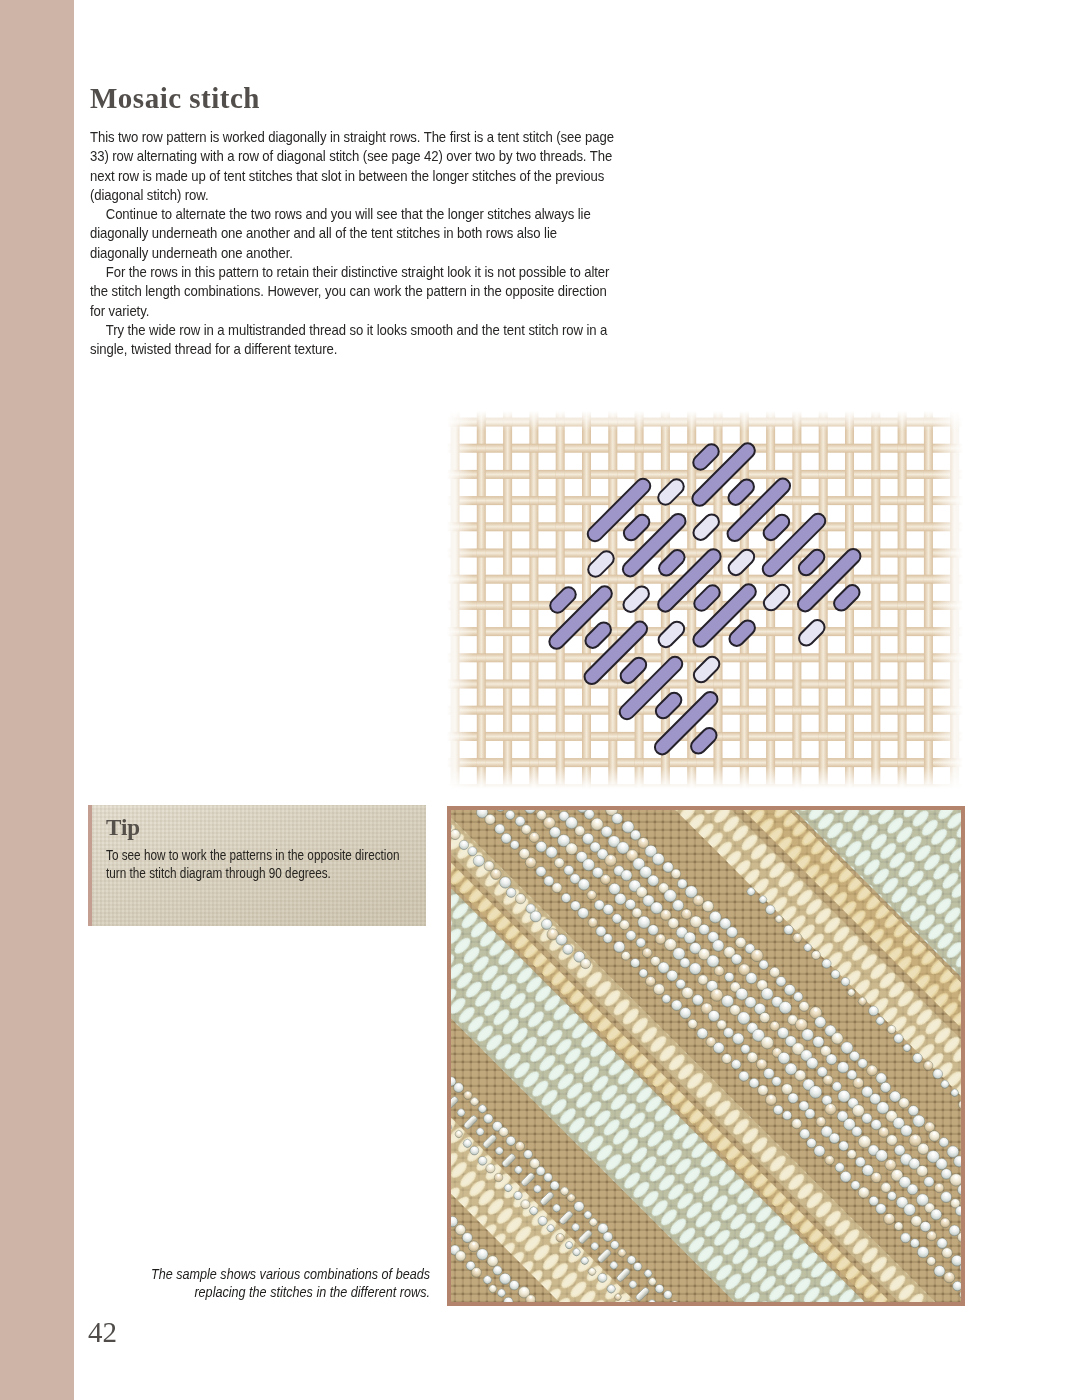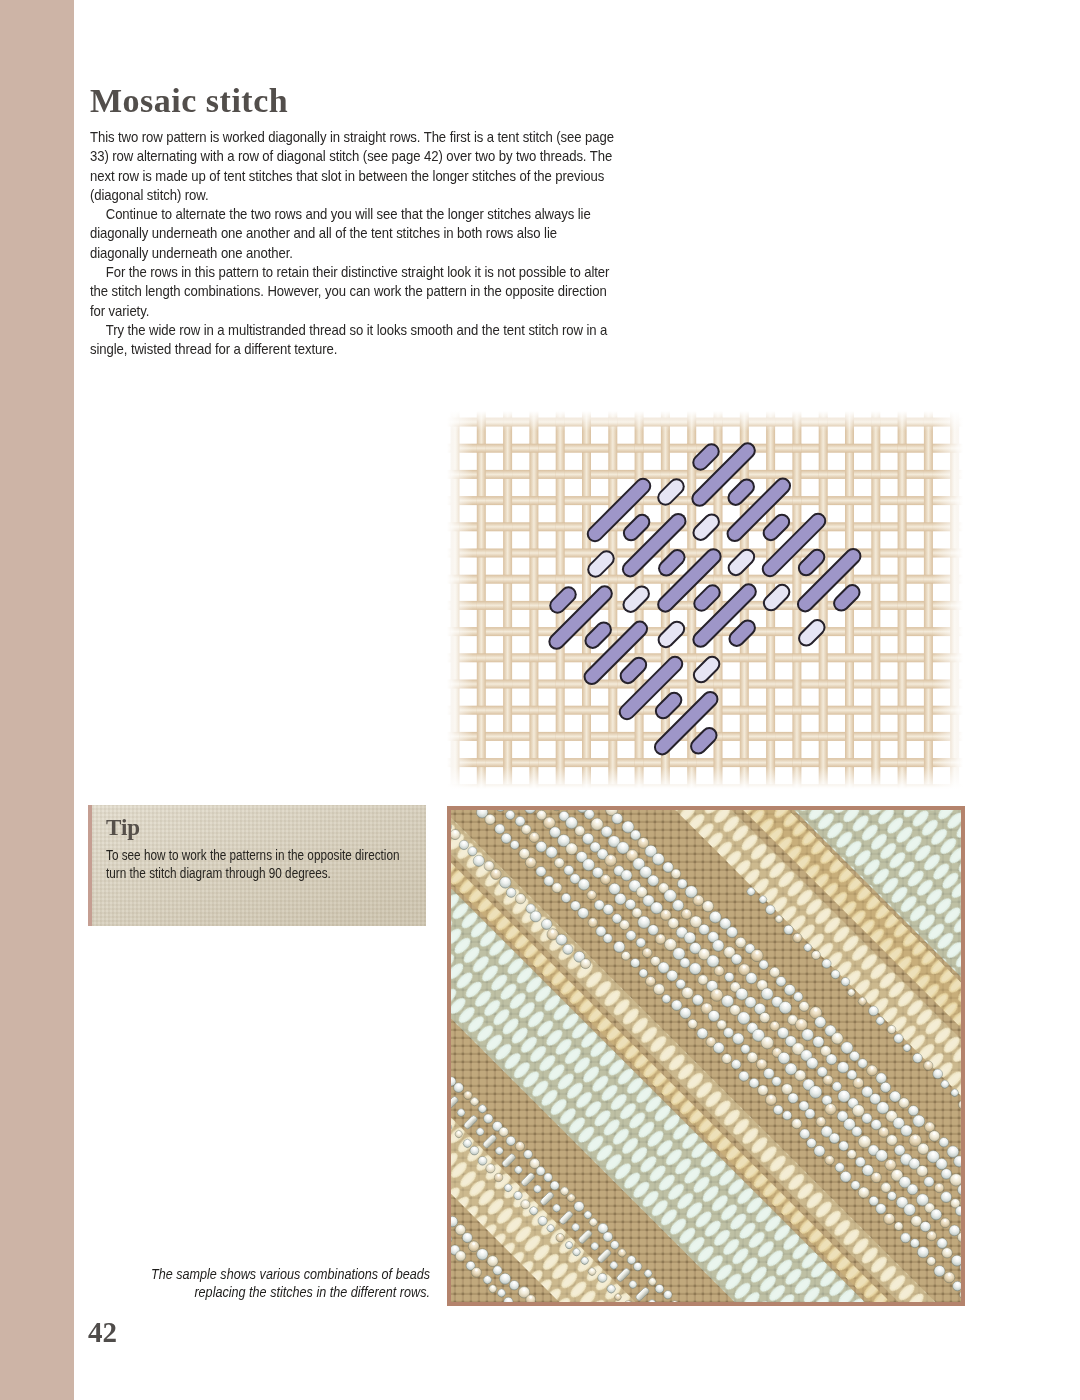--- a/index.html
+++ b/index.html
@@ -1,20 +1,20 @@
 <!DOCTYPE html>
 <html><head>
 <meta charset="utf-8">
 <style>
   html,body{margin:0;padding:0;background:#ffffff;}
   .page{position:relative;width:1080px;height:1400px;background:#ffffff;overflow:hidden;
         font-family:"Liberation Sans",sans-serif;}
   .sidebar{position:absolute;left:0;top:0;width:74px;height:1400px;background:#cdb4a6;}
   .title{position:absolute;left:90px;top:82px;margin:0;
-         font-family:"Liberation Serif",serif;font-weight:700;font-size:34px;
+         font-family:"Liberation Serif",serif;font-weight:700;font-size:29px;
          color:#524e4b;letter-spacing:.5px;}
   .bodytext{position:absolute;left:90px;top:127px;width:600px;
             transform:scaleX(.875);transform-origin:0 0;
             font-size:15px;line-height:19.3px;color:#282625;letter-spacing:-.1px;}
   .bodytext p{margin:0;}
   .bodytext p.ind{text-indent:18px;}
   .diagram{position:absolute;left:447px;top:411px;width:516px;height:378px;}
   .tipbox{position:absolute;left:88px;top:805px;width:338px;height:121px;box-sizing:border-box;
           border-left:4px solid #c59e92;
           background-color:#ded6c4;
@@ -26,21 +26,21 @@
   .tipbox h2{margin:0 0 5px 0;font-family:"Liberation Serif",serif;font-weight:700;
              font-size:23px;color:#56504a;}
   .tiptext{width:372px;transform:scaleX(.84);transform-origin:0 0;
            font-size:14px;line-height:18px;color:#262420;}
   .photo{position:absolute;left:447px;top:806px;border:4px solid #b4836c;width:510px;height:492px;}
   .photo svg{display:block;}
   .caption{position:absolute;left:90px;top:1266px;width:340px;
            transform:scaleX(.87);transform-origin:100% 0;
            font-style:italic;font-size:14.5px;line-height:17.5px;color:#1e1d1b;text-align:right;}
   .pagenum{position:absolute;left:88px;top:1316px;margin:0;
-           font-family:"Liberation Serif",serif;font-weight:700;font-size:29px;color:#4f4c4a;}
+           font-family:"Liberation Serif",serif;font-weight:400;font-size:29px;color:#4f4c4a;}
 </style>
 </head>
 <body>
 
 <div class="page">
   <div class="sidebar"></div>
 
   <h1 class="title">Mosaic stitch</h1>
 
   <div class="bodytext">

